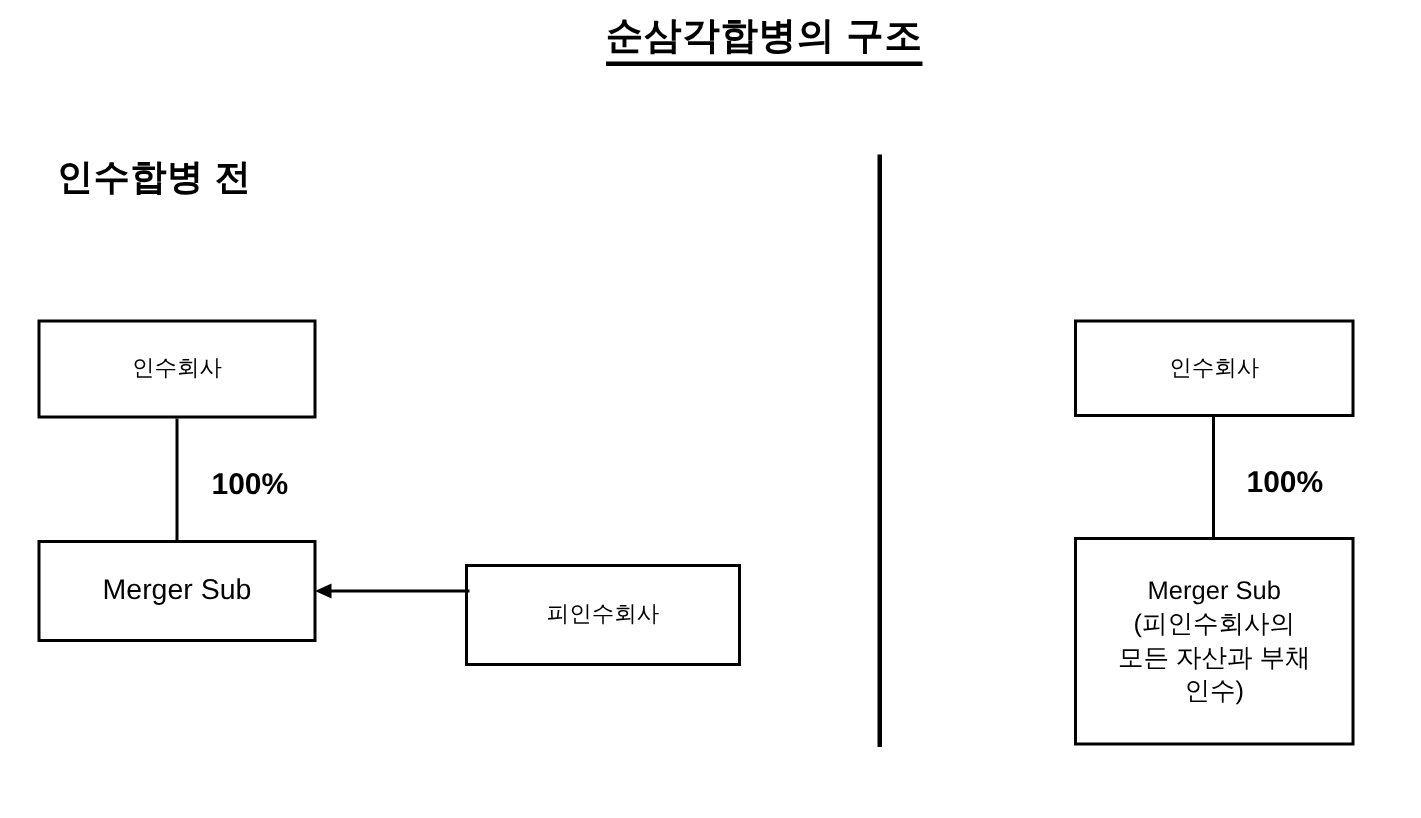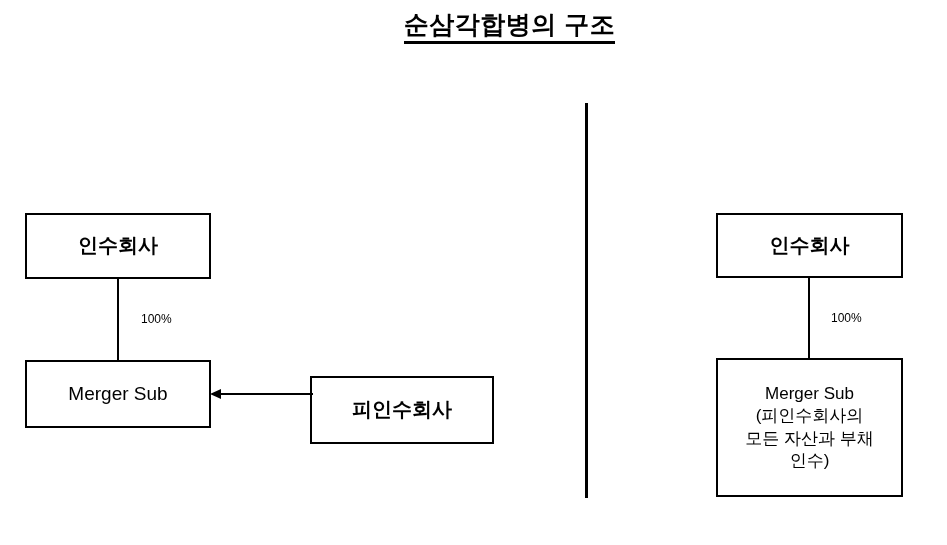--- a/index.html
+++ b/index.html
@@ -72,21 +72,21 @@
     display: flex;
     align-items: center;
     justify-content: center;
     text-align: center;
     line-height: 1.18;
   }
   .entity-box .box-label {
     display: block;
     white-space: pre-line;
   }
-  .label-bold    { font-weight: bold;   font-size: 20px; }
+  .label-bold    { font-weight: normal;   font-size: 15px; }
   .label-regular { font-weight: normal; font-size: 19px; }
   .label-multi   { font-weight: normal; font-size: 17px; line-height: 1.3; }
 
   
   #box-acquirer-before { left: 25px;  top: 213px; width: 186px; height: 66px; }
   #box-mergersub-before{ left: 25px;  top: 360px; width: 186px; height: 68px; }
   #box-target-before   { left: 310px; top: 376px; width: 184px; height: 68px; }
 
   
   #box-acquirer-after  { left: 716px; top: 213px; width: 187px; height: 65px; }
@@ -96,22 +96,22 @@
   .connector-v {
     position: absolute;
     width: 2px;
     background: #000000;
   }
   #connector-before { left: 117px; top: 279px; height: 81px; }
   #connector-after  { left: 808px; top: 278px; height: 80px; }
 
   .pct-label {
     position: absolute;
-    font-size: 12px;
-    font-weight: normal;
+    font-size: 20px;
+    font-weight: bold;
     white-space: nowrap;
     line-height: 1;
   }
   #pct-before { left: 141px; top: 313px; }
   #pct-after  { left: 831px; top: 312px; }
 
   
   .merge-arrow {
     position: absolute;
     left: 208px;
@@ -124,20 +124,21 @@
 <body>
 
 <div id="canvas">
 
   <div class="diagram-title">
     <span class="title-text">순삼각합병의 구조</span>
   </div>
 
   <div class="divider"></div>
 
+  <div class="panel-heading" id="heading-before">인수합병 전</div>
 
   <div class="entity-box" id="box-acquirer-before">
     <span class="box-label label-bold">인수회사</span>
   </div>
 
   <div class="connector-v" id="connector-before"></div>
 
   <div class="pct-label" id="pct-before">100%</div>
 
   <div class="entity-box" id="box-mergersub-before">

